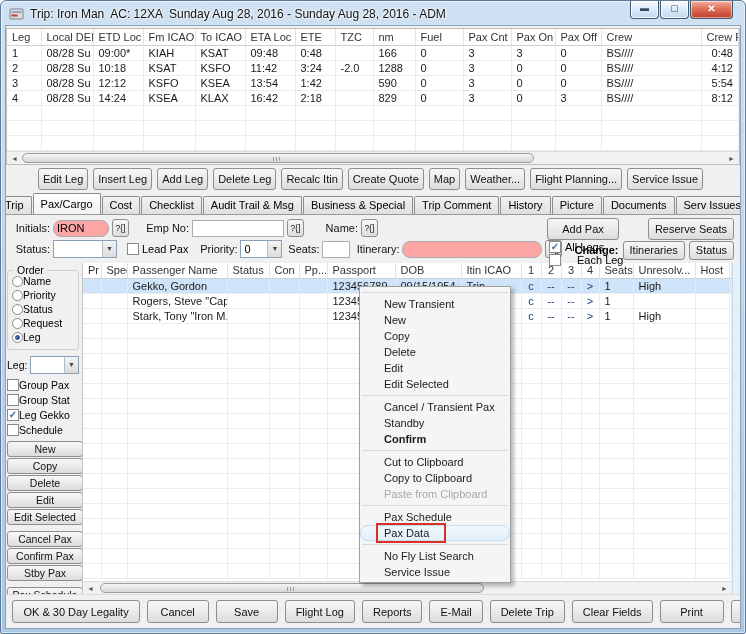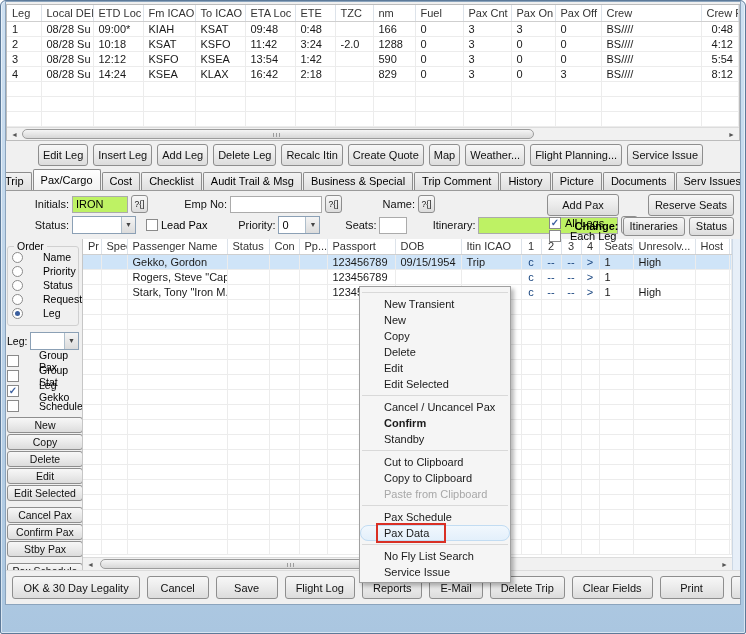--- a/index.html
+++ b/index.html
@@ -56,45 +56,45 @@
   .toolbar-row .spacer { flex:1; }
   
   .tabstrip { display:flex; align-items:flex-end; height:21px; padding:0 1px; gap:1px; }
   .tab { font-size:11px; padding:2px 7px 3px; border:1px solid #8c8c8c; border-bottom:none;
     border-radius:2px 2px 0 0; background:linear-gradient(#f3f3f3,#dfdfdf); height:18px; white-space:nowrap; }
   .tab.active { background:linear-gradient(#fefefe,#f2f2f2); height:21px; position:relative; z-index:2; padding-top:4px; }
   .tab-page { flex:1; border-top:1px solid #9a9a9a; background:#f0f0f0; display:flex; flex-direction:column; overflow:hidden; }
   
   .form-area { position:relative; height:48px; padding:3px 4px 0; font-size:11px; }
   .frow { display:flex; align-items:center; height:21px; gap:3px; }
-  .flabel { text-align:right; color:#111; white-space:nowrap;margin-left:19px; }
+  .flabel { text-align:right; color:#111; white-space:nowrap; }
   .tinput { height:17px; border:1px solid #ababab; background:#fff; font-size:11px; padding:0 3px;
     font-family:"Liberation Sans",sans-serif; }
-  .yellow { background:#bef264; }
+  .yellow { background:#fca5a5;border-radius:8px; }
   .grayf  { background:#f0f0f0; }
   .lookup { width:17px; height:18px; font-size:8.5px; padding:0; line-height:15px; }
   .select { height:18px; border:1px solid #8ba0b5; background:#fff; display:flex; align-items:center; }
   .select .sel-text { flex:1; padding:0 3px; font-size:11px; }
   .select .sel-arrow { width:14px; height:100%; font-size:7px; color:#444; text-align:center; line-height:16px;
     background:linear-gradient(#f4f4f4,#dcdcdc); border-left:1px solid #aebecb; }
   .cb { width:12px; height:12px; border:1px solid #8a8a8a; background:#fff; display:inline-flex;
     align-items:center; justify-content:center; flex:0 0 auto; }
   .cb .mark { display:none; font-size:10px; line-height:10px; color:#3b5f9f; font-weight:bold; }
   .cb.on .mark { display:block; }
   .rb { width:11px; height:11px; border:1px solid #8a8a8a; border-radius:50%; background:#fff;
     display:inline-block; position:relative; flex:0 0 auto; }
   .rb.on::after { content:""; position:absolute; left:2px; top:2px; width:5px; height:5px;
     border-radius:50%; background:#3b5f9f; }
   .abs { position:absolute; }
   
   .content-row { flex:1; display:flex; overflow:hidden; }
   .sidebar { width:76px; padding:2px 3px 0 1px; font-size:10.5px; flex:0 0 auto; }
   .groupbox { border:1px solid #d0d0d0; border-radius:3px; padding:3px 4px 4px; position:relative; margin-top:5px; }
   .groupbox .gb-label { position:absolute; top:-7px; left:6px; background:#f0f0f0; padding:0 3px; font-size:10.5px; }
-  .radio-row, .check-row { display:flex; align-items:center; gap:20px; height:13px; margin:1px 0; }
+  .radio-row, .check-row { display:flex; align-items:center; gap:0; height:13px; margin:1px 0; }
   .sb-leg-row { display:flex; align-items:center; gap:3px; margin:6px 0 4px; }
   .sb-checks { margin:2px 0 4px; }
   .sb-checks .check-row { height:14px; }
   .sb-btn { display:block; width:76px; margin:1px auto; height:16px; font-size:10.5px; padding:0 2px; }
   .sb-gap { height:4px; }
   
   .pax-area { flex:1; display:flex; flex-direction:column; border-left:1px solid #c6c6c6; overflow:hidden; }
   .pax-wrap { flex:1; overflow:hidden; background:#fff; }
   .pax th.c0,.pax td.c0{width:18px}.pax th.c1,.pax td.c1{width:26px}
   .pax th.c2,.pax td.c2{width:100px}.pax th.c3,.pax td.c3{width:42px}
@@ -124,20 +124,28 @@
   .menu-item.hover { background:linear-gradient(#f2f8fd,#e2effb); outline:1px solid #c2dcf2;
     outline-offset:-1px; border-radius:8px; }
   .menu-sep { height:1px; background:#d9d9d9; margin:3px 2px; }
   .annotation-box { position:absolute; left:16px; top:-2px; width:70px; height:20px;
     border:2px solid #d93025; pointer-events:none; }
 </style>
 </head>
 <body>
 
 <div class="window">
+  <div class="titlebar">
+    <svg class="app-icon" viewBox="0 0 16 14">
+      <rect x="1" y="2" width="13" height="10" rx="1" fill="#d8dde2" stroke="#7b838b"></rect>
+      <rect x="2.5" y="4" width="10" height="2" fill="#9aa3ab"></rect>
+      <rect x="2.5" y="7.5" width="6" height="2" fill="#c0392b"></rect>
+    </svg>
+    <span class="title-text">Trip: Iron Man  AC: 12XA  Sunday Aug 28, 2016 - Sunday Aug 28, 2016 - ADM</span>
+  </div>
   <div class="winbtns">
     <div class="winbtn"><span>▬</span></div>
     <div class="winbtn"><span>▢</span></div>
     <div class="winbtn close"><span>✕</span></div>
   </div>
 
   <div class="client">
 
     <div class="legs-wrap">
       <table class="grid legs">
@@ -359,21 +367,21 @@
           <input class="tinput yellow" style="width: 140px;" value="">
           <button class="btn lookup">?{]</button>
         </div>
         <button class="btn abs" style="left:541px;top:3px;width:72px">Add Pax</button>
         <div class="abs" style="left:543px;top:26px;display:flex;align-items:center;gap:4px;height:12px">
           <span class="cb on">
               <span class="mark">✓</span>
             </span>
           <span>All Legs</span>
         </div>
-        <div class="abs" style="left:543px;top:39px;display:flex;align-items:center;gap:9px;height:12px">
+        <div class="abs" style="left:543px;top:39px;display:flex;align-items:center;gap:16px;height:12px">
           <span class="cb"></span>
           <span>Each Leg</span>
         </div>
         <button class="btn abs" style="right:6px;top:3px;width:86px">Reserve Seats</button>
         <div class="abs" style="right:6px;top:26px;display:flex;align-items:center;gap:4px">
           <b>Change:</b>
           <button class="btn" style="height:19px;padding:1px 6px">Itineraries</button>
           <button class="btn" style="height:19px;padding:1px 6px">Status</button>
         </div>
       </div>
@@ -883,23 +891,23 @@
 
   <div class="context-menu">
       <div class="menu-sep"></div>
       <div class="menu-item">New Transient</div>
       <div class="menu-item">New</div>
       <div class="menu-item">Copy</div>
       <div class="menu-item">Delete</div>
       <div class="menu-item">Edit</div>
       <div class="menu-item">Edit Selected</div>
       <div class="menu-sep"></div>
-      <div class="menu-item">Cancel / Uncancel Pax</div>
+      <div class="menu-item">Cancel / Transient Pax</div>
+      <div class="menu-item">Standby</div>
       <div class="menu-item bold">Confirm</div>
-      <div class="menu-item">Standby</div>
       <div class="menu-sep"></div>
       <div class="menu-item">Cut to Clipboard</div>
       <div class="menu-item">Copy to Clipboard</div>
       <div class="menu-item disabled">Paste from Clipboard</div>
       <div class="menu-sep"></div>
       <div class="menu-item">Pax Schedule</div>
       <div class="menu-item hover">Pax Data<div class="annotation-box"></div></div>
       <div class="menu-sep"></div>
       <div class="menu-item">No Fly List Search</div>
       <div class="menu-item">Service Issue</div>

